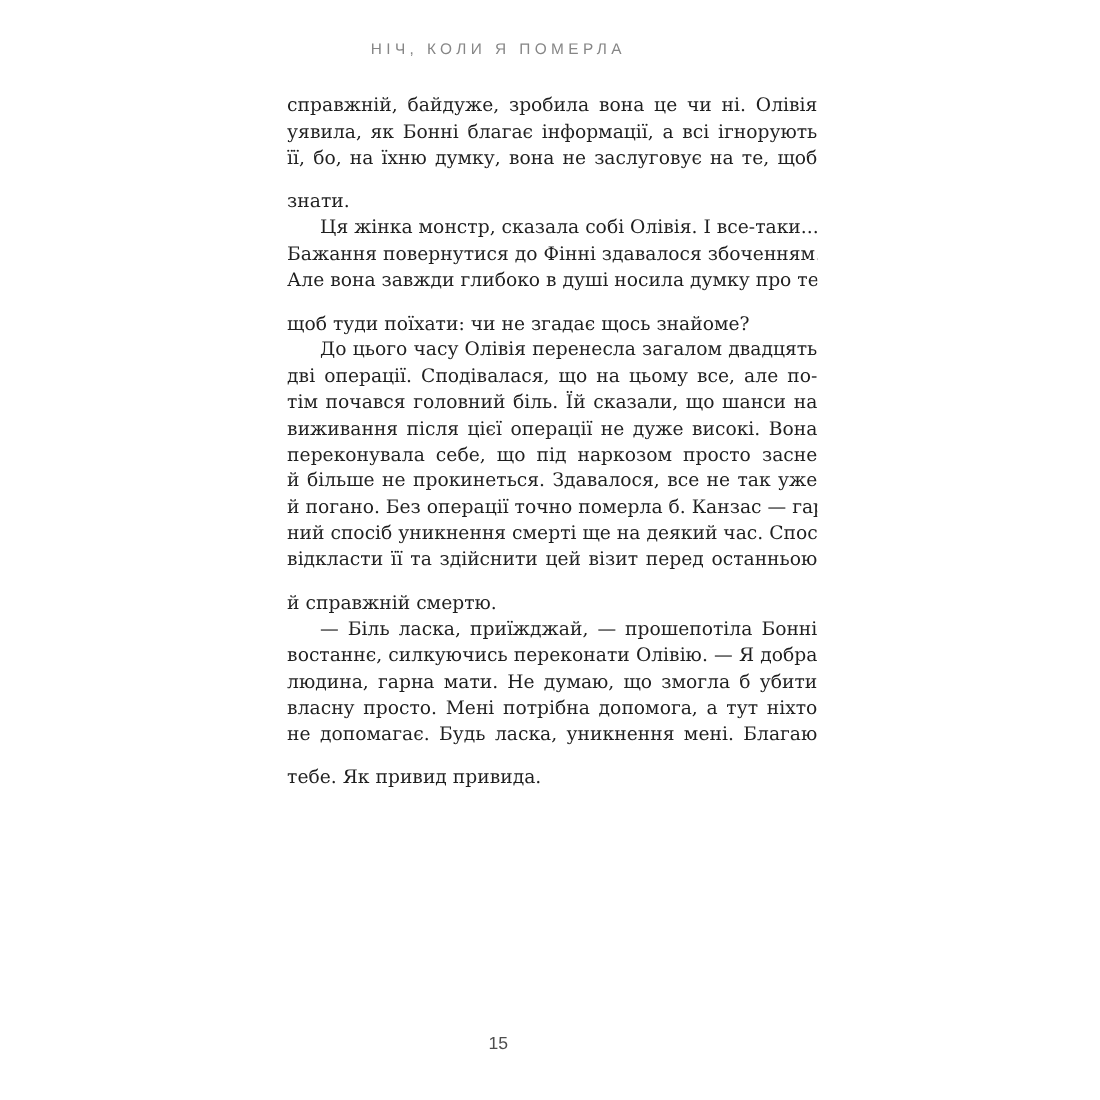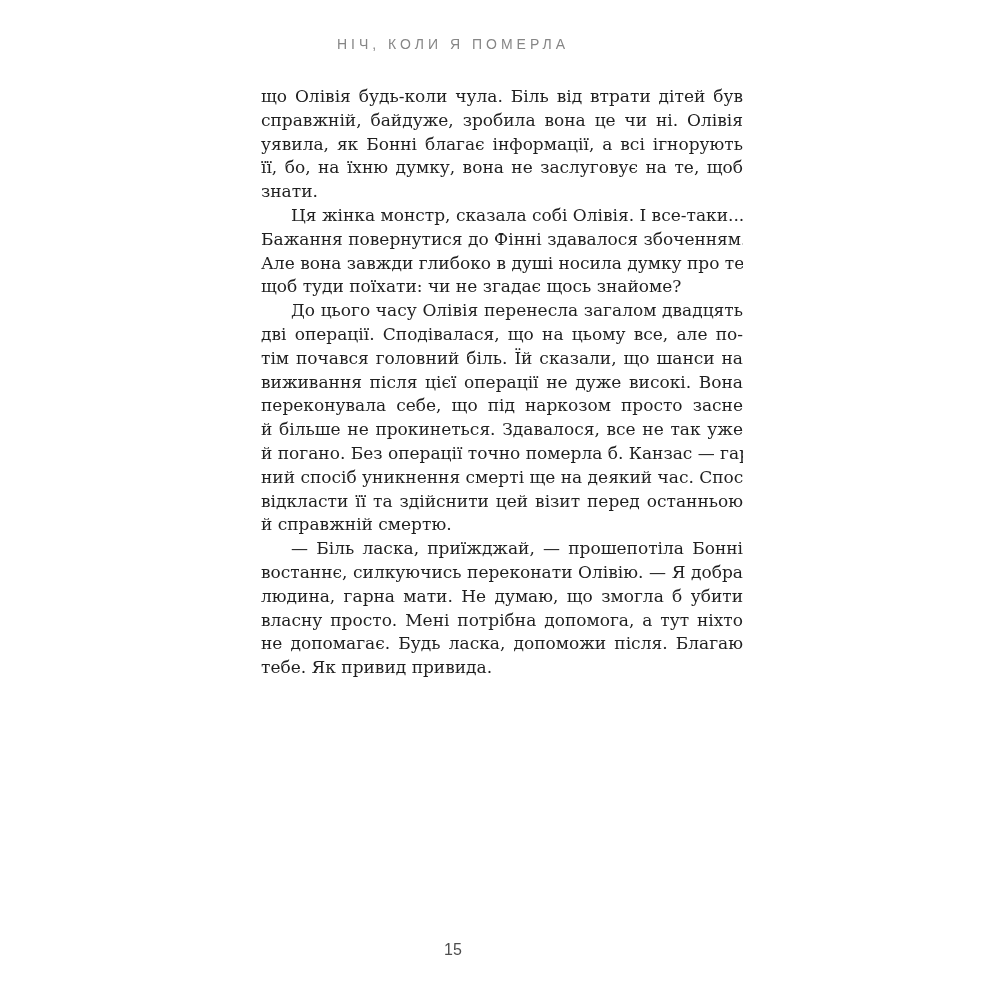--- a/index.html
+++ b/index.html
@@ -44,20 +44,21 @@
     height: 23.8px;
     line-height: 23.8px;
     overflow: hidden;
     text-align: justify;
     text-align-last: justify;
     white-space: nowrap;
   }
   .line.last {
     text-align: center;
     text-align-last: left;
+    margin-top: 16px;
   }
   .line.first-indent { padding-left: 30px; }
   .page-number {
     position: absolute;
     top: 941px;
     left: 0;
     width: 100%;
     text-align: center;
     font-family: "Liberation Sans", "DejaVu Sans", sans-serif;
     font-size: 16px;
@@ -67,21 +68,20 @@
 </style>
 </head>
 <body>
 
 <div class="page">
 
   <div class="running-head">НІЧ, КОЛИ Я ПОМЕРЛА</div>
 
   <div class="text-block" id="text-block">
       <div class="paragraph">
-        <div class="line">що Олівія будь-коли чула. Біль від втрати дітей був</div>
         <div class="line">справжній, байдуже, зробила вона це чи ні. Олівія</div>
         <div class="line">уявила, як Бонні благає інформації, а всі ігнорують</div>
         <div class="line">її, бо, на їхню думку, вона не заслуговує на те, щоб</div>
         <div class="line last">знати.</div>
       </div>
       <div class="paragraph">
         <div class="line first-indent">Ця жінка монстр, сказала собі Олівія. І все-таки...</div>
         <div class="line">Бажання повернутися до Фінні здавалося збоченням.</div>
         <div class="line">Але вона завжди глибоко в душі носила думку про те,</div>
         <div class="line last">щоб туди поїхати: чи не згадає щось знайоме?</div>
@@ -96,20 +96,20 @@
         <div class="line">й погано. Без операції точно померла б. Канзас — гар-</div>
         <div class="line">ний спосіб уникнення смерті ще на деякий час. Спосіб</div>
         <div class="line">відкласти її та здійснити цей візит перед останньою</div>
         <div class="line last">й справжній смертю.</div>
       </div>
       <div class="paragraph">
         <div class="line first-indent">— Біль ласка, приїжджай, — прошепотіла Бонні</div>
         <div class="line">востаннє, силкуючись переконати Олівію. — Я добра</div>
         <div class="line">людина, гарна мати. Не думаю, що змогла б убити</div>
         <div class="line">власну просто. Мені потрібна допомога, а тут ніхто</div>
-        <div class="line">не допомагає. Будь ласка, допоможи після. Благаю</div>
+        <div class="line">не допомагає. Будь ласка, уникнення мені. Благаю</div>
         <div class="line last">тебе. Як привид привида.</div>
       </div>
     </div>
 
   <div class="page-number">15</div>
 
 </div>
 
 </body></html>

